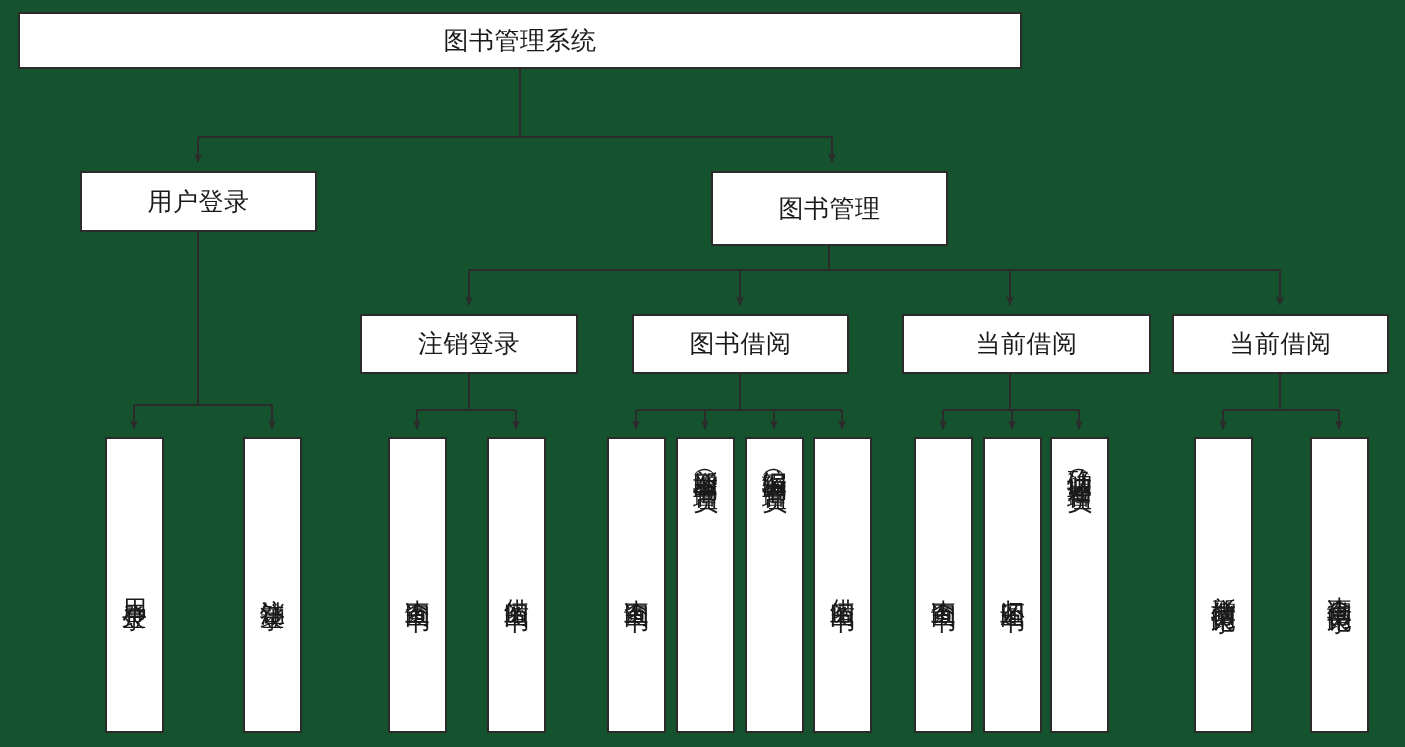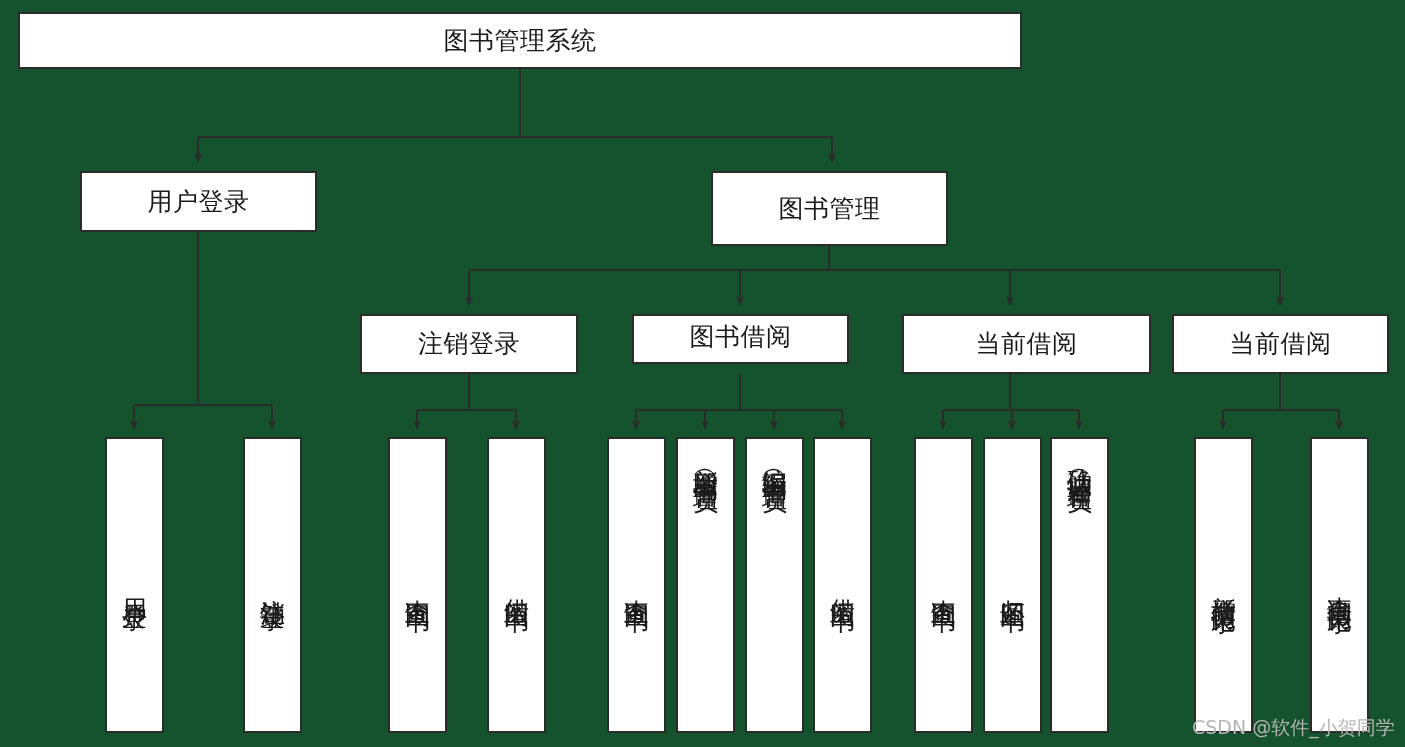--- a/index.html
+++ b/index.html
@@ -135,21 +135,21 @@
   <div class="node horiz" style="left:80px; top:171px; width:237px; height:61px;">
     <span class="label">用户登录</span>
   </div>
   <div class="node horiz" style="left:711px; top:171px; width:237px; height:75px;">
     <span class="label">图书管理</span>
   </div>
 
   <div class="node horiz" style="left:360px; top:314px; width:218px; height:60px;">
     <span class="label">注销登录</span>
   </div>
-  <div class="node horiz" style="left:632px; top:314px; width:217px; height:50px;font-family:Liberation Mono, monospace;">
+  <div class="node horiz" style="left:632px; top:314px; width:217px; height:60px;">
     <span class="label">图书借阅</span>
   </div>
   <div class="node horiz" style="left:902px; top:314px; width:249px; height:60px;">
     <span class="label">当前借阅</span>
   </div>
   <div class="node horiz" style="left:1172px; top:314px; width:217px; height:60px;">
     <span class="label">当前借阅</span>
   </div>
 
   <div class="node vert center-text" style="left:105px; top:437px; width:59px; height:296px;">
@@ -189,15 +189,14 @@
     <span class="label">确认归还（管理员）</span>
   </div>
 
   <div class="node vert center-text" style="left:1194px; top:437px; width:59px; height:296px;">
     <span class="label">新增借阅记录</span>
   </div>
   <div class="node vert center-text" style="left:1310px; top:437px; width:59px; height:296px;">
     <span class="label">查询借阅记录</span>
   </div>
 
-  <div class="watermark" style="left:1192px; top:715px;">CSDN @软件_小贺同学</div>
 
 </div>
 
 </body></html>

